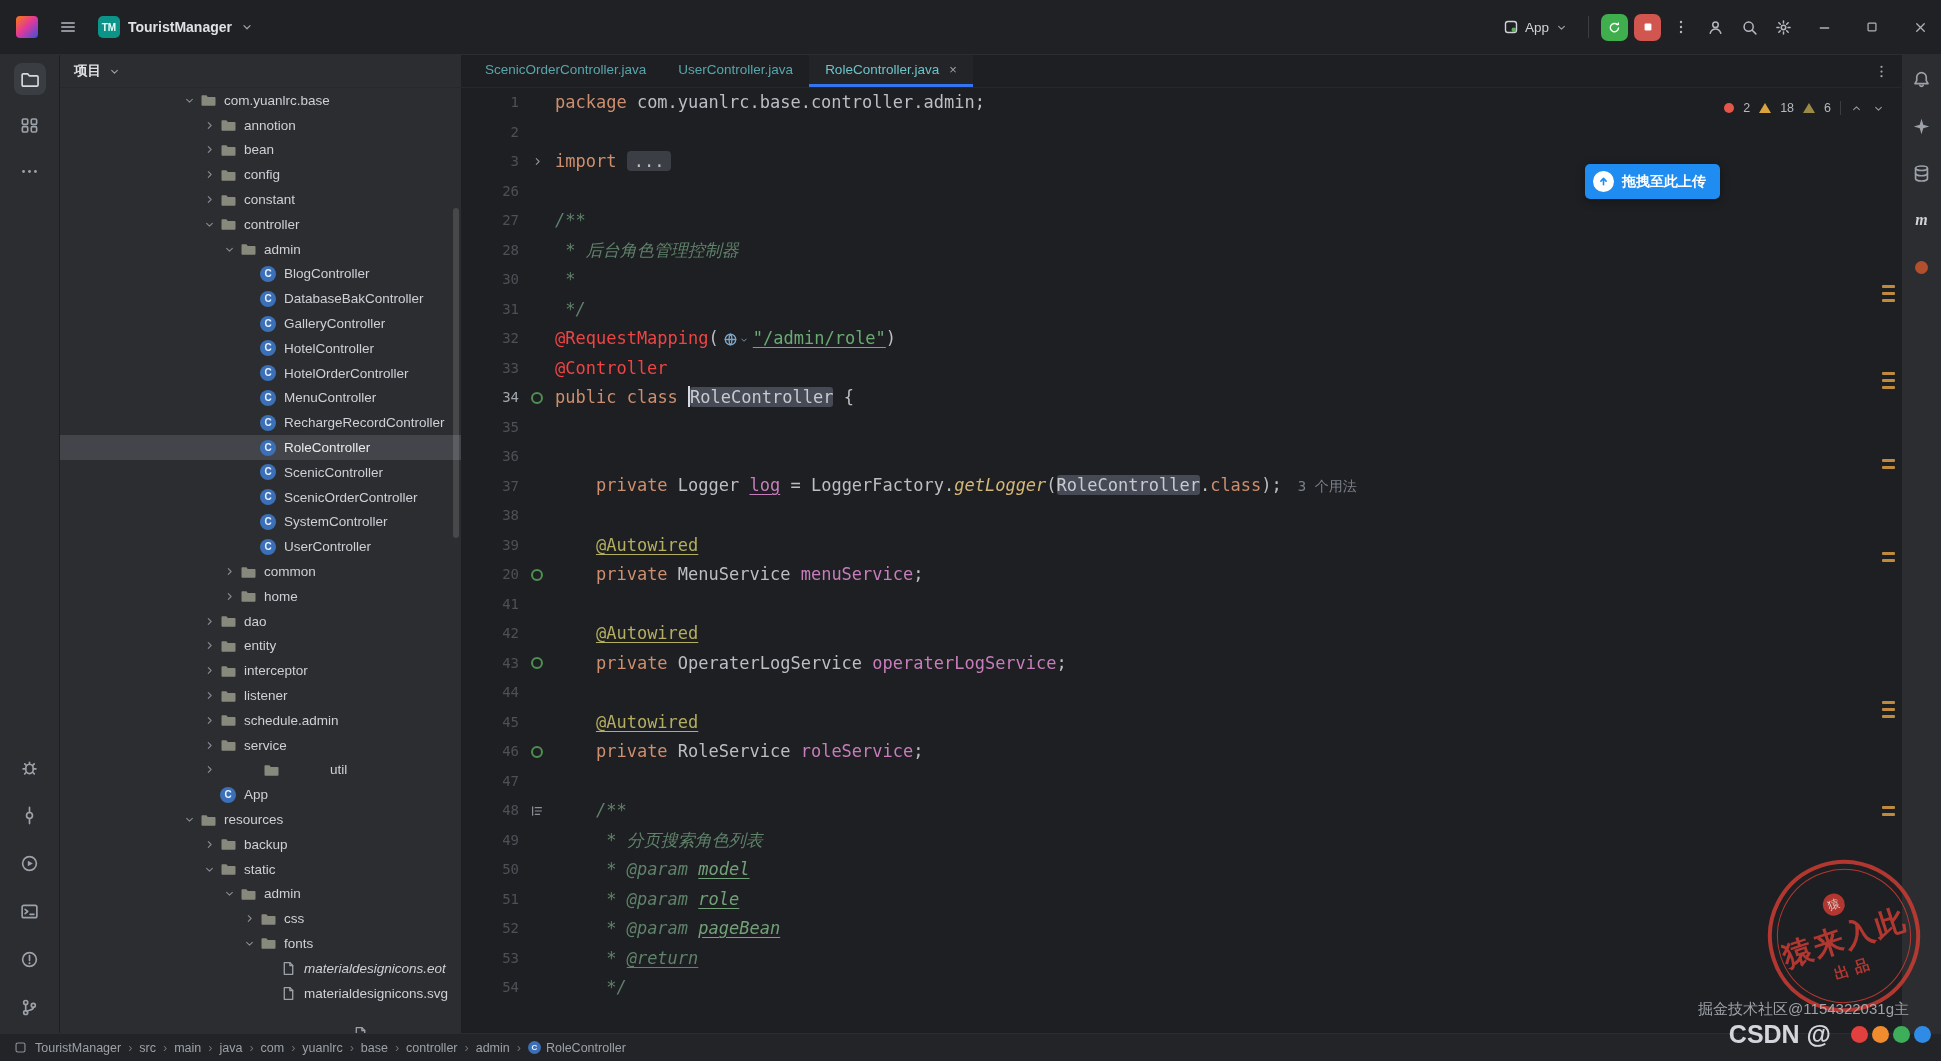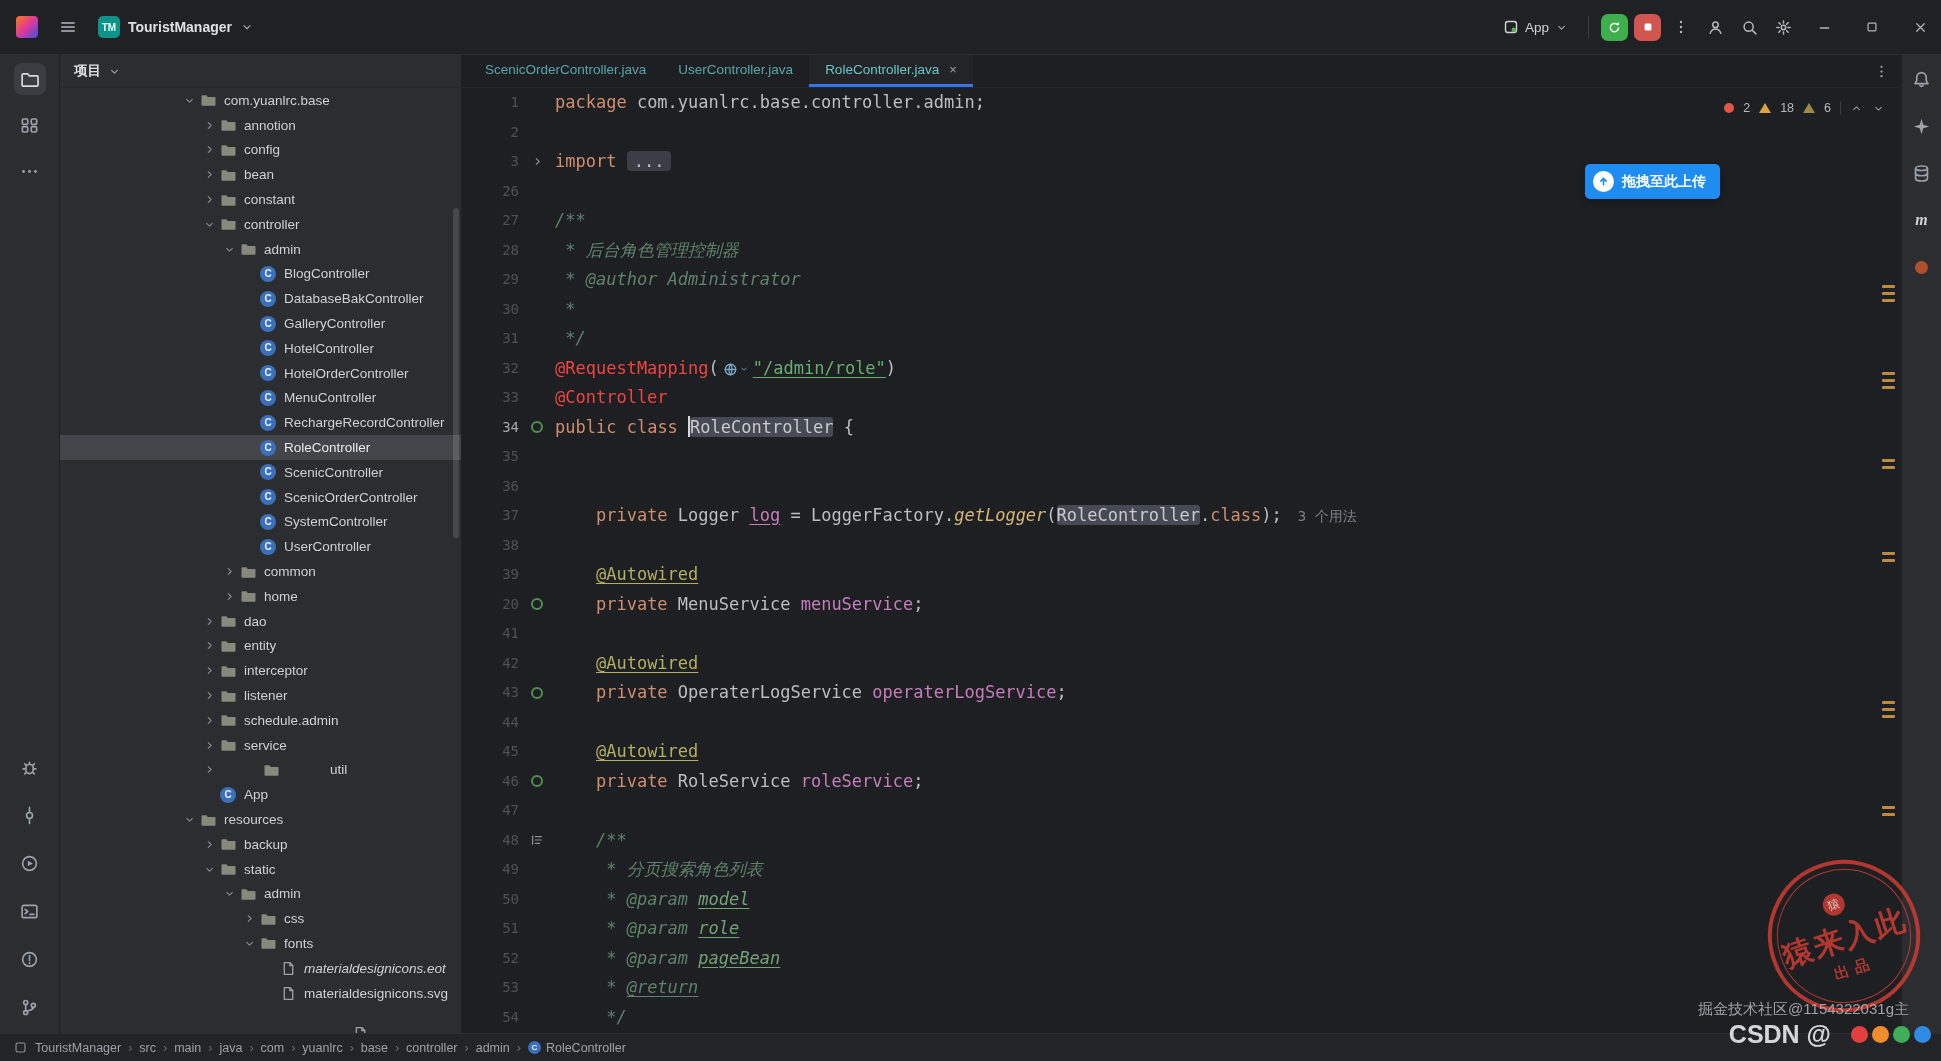--- a/index.html
+++ b/index.html
@@ -321,34 +321,34 @@
         <div class="tw">
           <svg viewBox="0 0 16 16" width="13" height="13" fill="none" stroke="currentColor" stroke-width="1.4" stroke-linecap="round" stroke-linejoin="round">
             <path d="M6.5 4.5 10 8l-3.5 3.5"></path>
           </svg>
         </div>
         <div class="ti">
           <svg viewBox="0 0 16 16" width="16" height="16">
             <path d="M1.5 4.2c0-.55.45-1 1-1h3.9l1.4 1.7h6.7c.55 0 1 .45 1 1v6.9c0 .55-.45 1-1 1h-12c-.55 0-1-.45-1-1V4.2z" fill="#87897d"></path>
           </svg>
         </div>
+        <div class="tl">bean</div>
+      </div>
+      <div class="tree-row" style="padding-left: 140px;">
+        <div class="tw">
+          <svg viewBox="0 0 16 16" width="13" height="13" fill="none" stroke="currentColor" stroke-width="1.4" stroke-linecap="round" stroke-linejoin="round">
+            <path d="M6.5 4.5 10 8l-3.5 3.5"></path>
+          </svg>
+        </div>
+        <div class="ti">
+          <svg viewBox="0 0 16 16" width="16" height="16">
+            <path d="M1.5 4.2c0-.55.45-1 1-1h3.9l1.4 1.7h6.7c.55 0 1 .45 1 1v6.9c0 .55-.45 1-1 1h-12c-.55 0-1-.45-1-1V4.2z" fill="#87897d"></path>
+          </svg>
+        </div>
         <div class="tl">config</div>
-      </div>
-      <div class="tree-row" style="padding-left: 140px;">
-        <div class="tw">
-          <svg viewBox="0 0 16 16" width="13" height="13" fill="none" stroke="currentColor" stroke-width="1.4" stroke-linecap="round" stroke-linejoin="round">
-            <path d="M6.5 4.5 10 8l-3.5 3.5"></path>
-          </svg>
-        </div>
-        <div class="ti">
-          <svg viewBox="0 0 16 16" width="16" height="16">
-            <path d="M1.5 4.2c0-.55.45-1 1-1h3.9l1.4 1.7h6.7c.55 0 1 .45 1 1v6.9c0 .55-.45 1-1 1h-12c-.55 0-1-.45-1-1V4.2z" fill="#87897d"></path>
-          </svg>
-        </div>
-        <div class="tl">bean</div>
       </div>
       <div class="tree-row" style="padding-left: 140px;">
         <div class="tw">
           <svg viewBox="0 0 16 16" width="13" height="13" fill="none" stroke="currentColor" stroke-width="1.4" stroke-linecap="round" stroke-linejoin="round">
             <path d="M6.5 4.5 10 8l-3.5 3.5"></path>
           </svg>
         </div>
         <div class="ti">
           <svg viewBox="0 0 16 16" width="16" height="16">
             <path d="M1.5 4.2c0-.55.45-1 1-1h3.9l1.4 1.7h6.7c.55 0 1 .45 1 1v6.9c0 .55-.45 1-1 1h-12c-.55 0-1-.45-1-1V4.2z" fill="#87897d"></path>
@@ -773,25 +773,20 @@
       </div>
       <div class="cl">
         <div class="ln">27</div>
         <div class="gi"></div>
         <div class="ct"><span class="tk-c">/**</span></div>
       </div>
       <div class="cl">
         <div class="ln">28</div>
         <div class="gi"></div>
         <div class="ct"><span class="tk-c"> * 后台角色管理控制器</span></div>
-      </div>
-      <div class="cl">
-        <div class="ln">29</div>
-        <div class="gi"></div>
-        <div class="ct"><span class="tk-c"> * </span><span class="tk-ct">@author</span><span class="tk-c"> Administrator</span></div>
       </div>
       <div class="cl">
         <div class="ln">30</div>
         <div class="gi"></div>
         <div class="ct"><span class="tk-c"> *</span></div>
       </div>
       <div class="cl">
         <div class="ln">31</div>
         <div class="gi"></div>
         <div class="ct"><span class="tk-c"> */</span></div>

